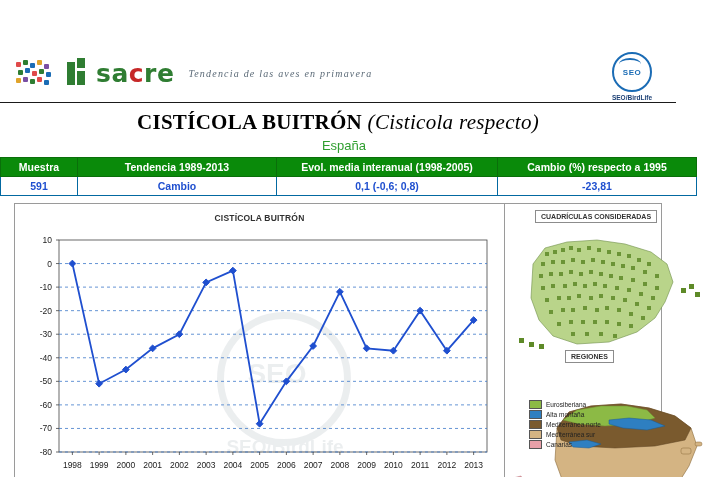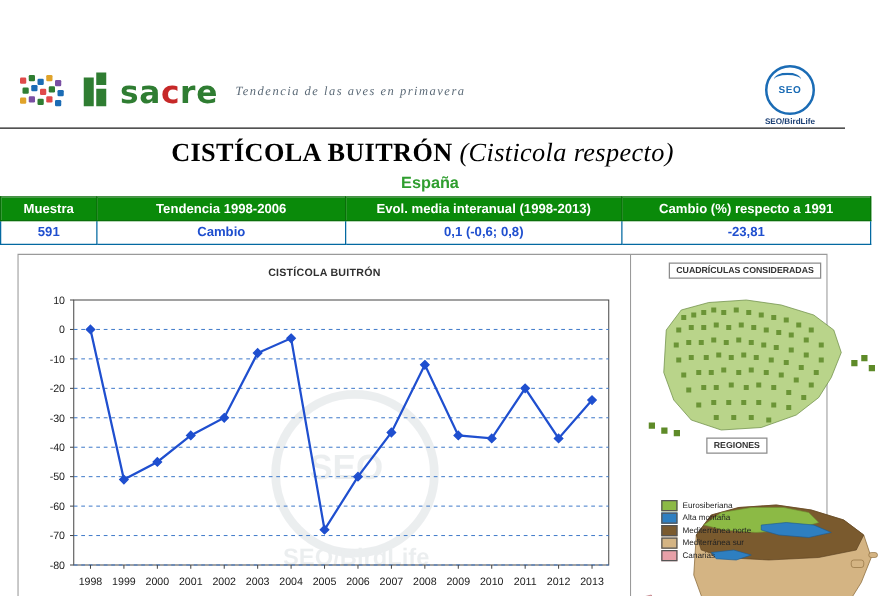--- a/index.html
+++ b/index.html
@@ -127,21 +127,21 @@
     font-size: 21px;
     font-weight: bold;
     letter-spacing: 0.3px;
   }
   .sp-title .sci {
     font-weight: normal;
     font-style: italic;
   }
   .country {
     color: #2f9e2f;
-    font-weight: bold;
+    font-weight: normal;
     font-size: 13px;
     margin-top: 3px;
     margin-bottom: 4px;
     padding-left: 12px;
   }
 
   
   .stats-table {
     width: 676px;
     margin: 0 auto;
@@ -344,23 +344,23 @@
       <span>CISTÍCOLA BUITRÓN</span>
       <span class="sci">(Cisticola respecto)</span>
     </div>
     <div class="country">España</div>
   </div>
 
   <table class="stats-table">
     <tbody>
         <tr>
       <th class="c1">Muestra</th>
-      <th class="c2">Tendencia 1998-2006</th>
-      <th class="c3">Evol. media interanual (1998-2013)</th>
-      <th class="c4">Cambio (%) respecto a 1991</th>
+      <th class="c2">Tendencia 1989-2013</th>
+      <th class="c3">Evol. media interanual (1998-2005)</th>
+      <th class="c4">Cambio (%) respecto a 1995</th>
     </tr>
     <tr>
       <td>591</td>
       <td>Cambio</td>
       <td>0,1 (-0,6; 0,8)</td>
       <td>-23,81</td>
     </tr>
   </tbody>
     </table>
 

